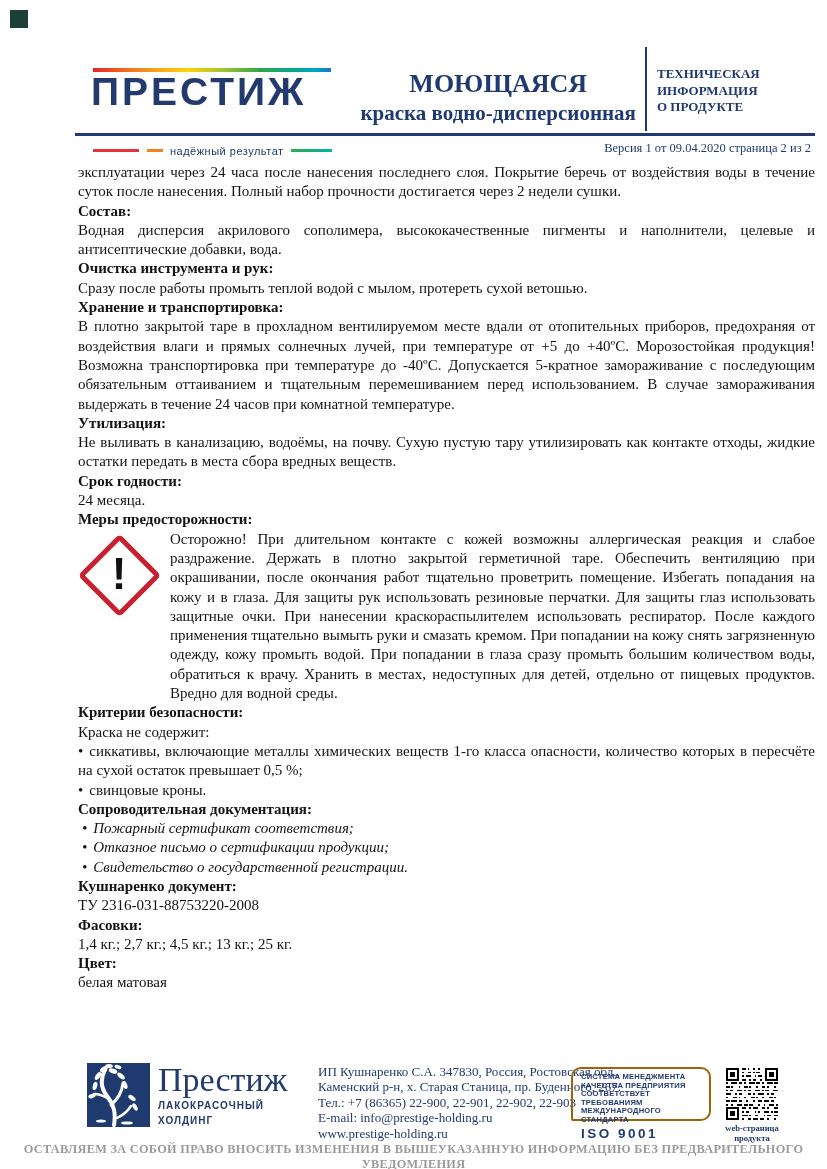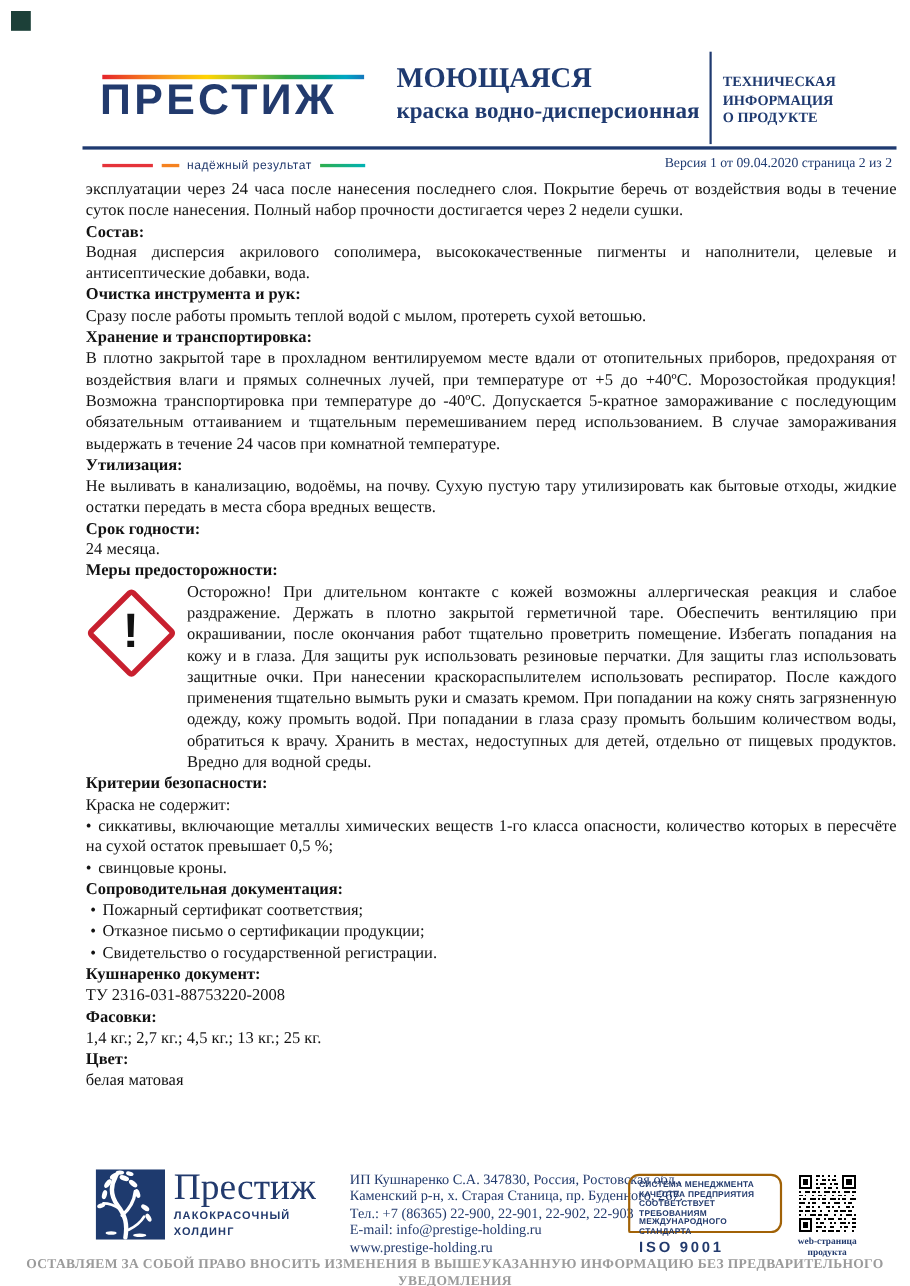--- a/index.html
+++ b/index.html
@@ -18,37 +18,37 @@
   .logo-word {
     position:absolute; left:91px; top:72px; font-family:"Liberation Sans",sans-serif;
     font-weight:800; font-size:39px; letter-spacing:3px; color:#223a6d; line-height:1;
   }
   .tagline-row { position:absolute; left:93px; top:117px; width:239px; height:11px; display:flex; align-items:center;margin-top:28px; }
   .dash-red { width:46px; height:3px; background:#e5333a; }
   .dash-orange { width:16px; height:3px; background:#f58220; margin-left:8px; }
   .tagline-text { font-family:"Liberation Sans",sans-serif; font-size:11px; color:#223a6d; margin:0 7px; white-space:nowrap; letter-spacing:0.5px; }
   .line-teal { flex:1; height:3px; background:linear-gradient(90deg,#2fae4b,#00b2b5); }
 
-  .product-title { position:absolute; right:191px; top:56px; text-align:left; color:#1f3a70; }
+  .product-title { position:absolute; right:191px; top:69px; text-align:center; color:#1f3a70; }
   .product-title .t1 { font-size:26px; font-weight:bold; line-height:30px; }
   .product-title .t2 { font-size:21px; font-weight:bold; line-height:28px; }
   .v-divider { position:absolute; left:645px; top:47px; width:2px; height:84px; background:#1f3a70; }
   .doc-type { position:absolute; left:657px; top:66px; color:#1f3a70; font-weight:bold; font-size:13px; line-height:16.5px; }
   .h-rule { position:absolute; left:75px; top:133px; width:740px; height:2.5px; background:#1f3a70; }
   .version-line { position:absolute; right:16px; top:141px; width:740px; text-align:right; color:#1f3a70; font-size:12.5px; }
 
   
   .doc-body {
     position:absolute; left:78px; top:163px; width:737px;
     font-size:15px; line-height:19.3px; text-align:justify; color:#131313;
   }
   .doc-body p, .doc-body h3 { margin:0; font-size:15px; line-height:19.3px; }
   .doc-body h3 { font-weight:bold; text-align:left; }
   .bullet-line .bch { padding-right:6px; }
-  .bullet-indent { padding-left:4px; }
+  .bullet-indent { padding-left:4px;font-style:italic; }
 
   .warning { position:relative; padding-left:92px; min-height:88px; }
   .ghs { position:absolute; left:0; top:4px; width:84px; height:84px; }
   .ghs-inner {
     position:absolute; left:12px; top:12px; width:59px; height:59px;
     transform:rotate(45deg); border:5px solid #c8202f; border-radius:5px;
     background:#fff; display:flex; align-items:center; justify-content:center;
   }
   .ghs-mark { transform:rotate(-45deg); font-family:"Liberation Sans",sans-serif; font-weight:900; font-size:44px; color:#111; line-height:1; padding-bottom:4px; }
 
@@ -103,21 +103,21 @@
     <h3>Состав:</h3>
     <p>Водная дисперсия акрилового сополимера, высококачественные пигменты и наполнители, целевые и антисептические добавки, вода.</p>
 
     <h3>Очистка инструмента и рук:</h3>
     <p>Сразу после работы промыть теплой водой с мылом, протереть сухой ветошью.</p>
 
     <h3>Хранение и транспортировка:</h3>
     <p>В плотно закрытой таре в прохладном вентилируемом месте вдали от отопительных приборов, предохраняя от воздействия влаги и прямых солнечных лучей, при температуре от +5 до +40ºС. Морозостойкая продукция! Возможна транспортировка при температуре до -40ºС. Допускается 5-кратное замораживание с последующим обязательным оттаиванием и тщательным перемешиванием перед использованием. В случае замораживания выдержать в течение 24 часов при комнатной температуре.</p>
 
     <h3>Утилизация:</h3>
-    <p>Не выливать в канализацию, водоёмы, на почву. Сухую пустую тару утилизировать как бытовые отходы, жидкие остатки передать в места сбора вредных веществ.</p>
+    <p>Не выливать в канализацию, водоёмы, на почву. Сухую пустую тару утилизировать как контакте отходы, жидкие остатки передать в места сбора вредных веществ.</p>
 
     <h3>Срок годности:</h3>
     <p>24 месяца.</p>
 
     <h3>Меры предосторожности:</h3>
     <div class="warning">
       <div class="ghs">
         <div class="ghs-inner">
           <span class="ghs-mark">!</span>
         </div>

